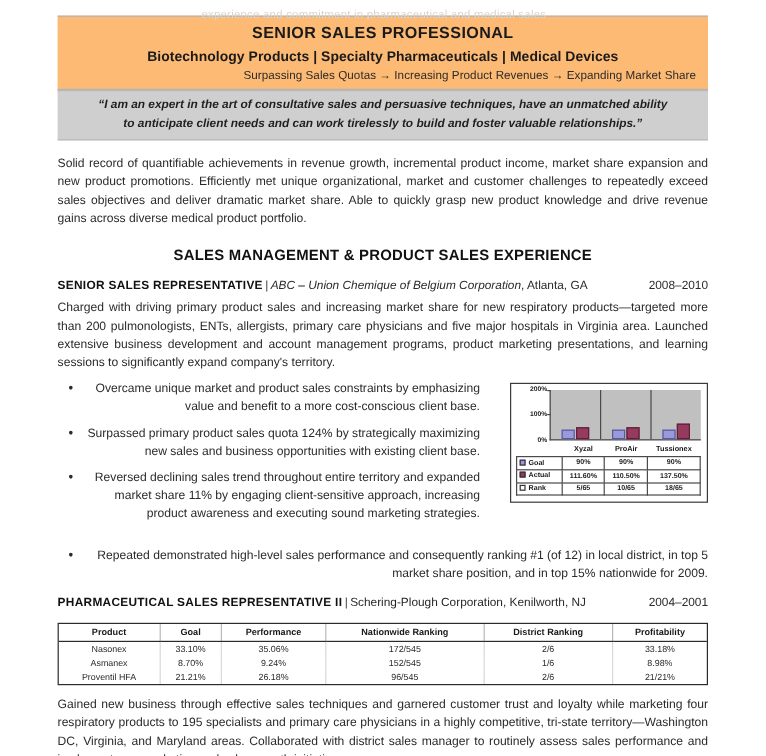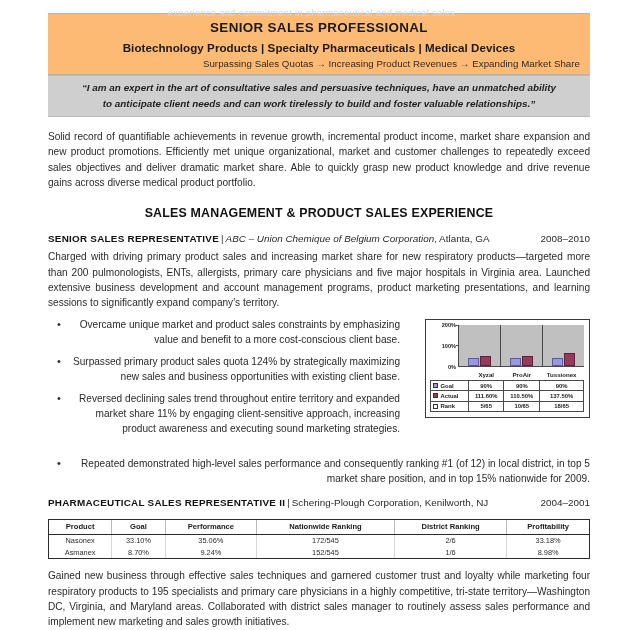--- a/index.html
+++ b/index.html
@@ -441,20 +441,28 @@
             <td>33.18%</td>
           </tr>
           <tr>
             <td>Asmanex</td>
             <td>8.70%</td>
             <td>9.24%</td>
             <td>152/545</td>
             <td>1/6</td>
             <td>8.98%</td>
           </tr>
+          <tr>
+            <td>Proventil HFA</td>
+            <td>21.21%</td>
+            <td>26.18%</td>
+            <td>96/545</td>
+            <td>2/6</td>
+            <td>21/21%</td>
+          </tr>
         </tbody>
       </table>
     </div>
 
     <p class="job-desc" style="margin-top:9px;">Gained new business through effective sales techniques and garnered customer trust and loyalty while marketing four respiratory products to 195 specialists and primary care physicians in a highly competitive, tri-state territory—Washington DC, Virginia, and Maryland areas. Collaborated with district sales manager to routinely assess sales performance and implement new marketing and sales growth initiatives.</p>
 
   </div>
 
 </div>
 

